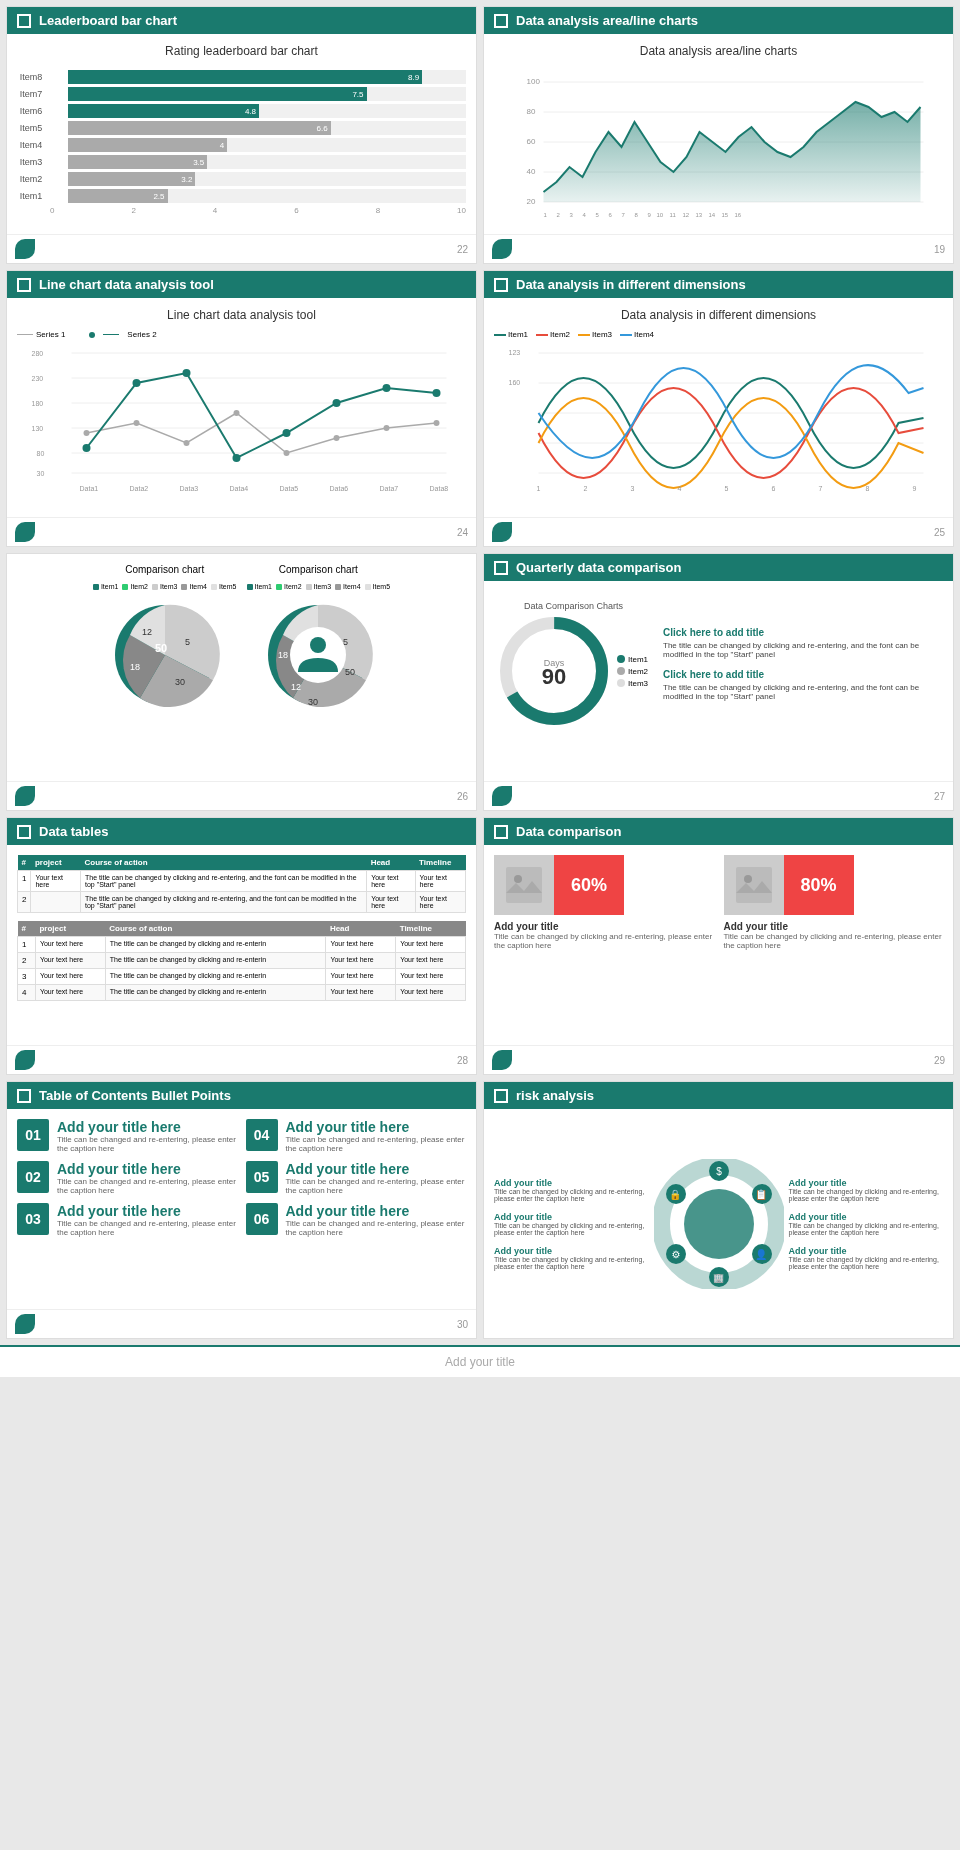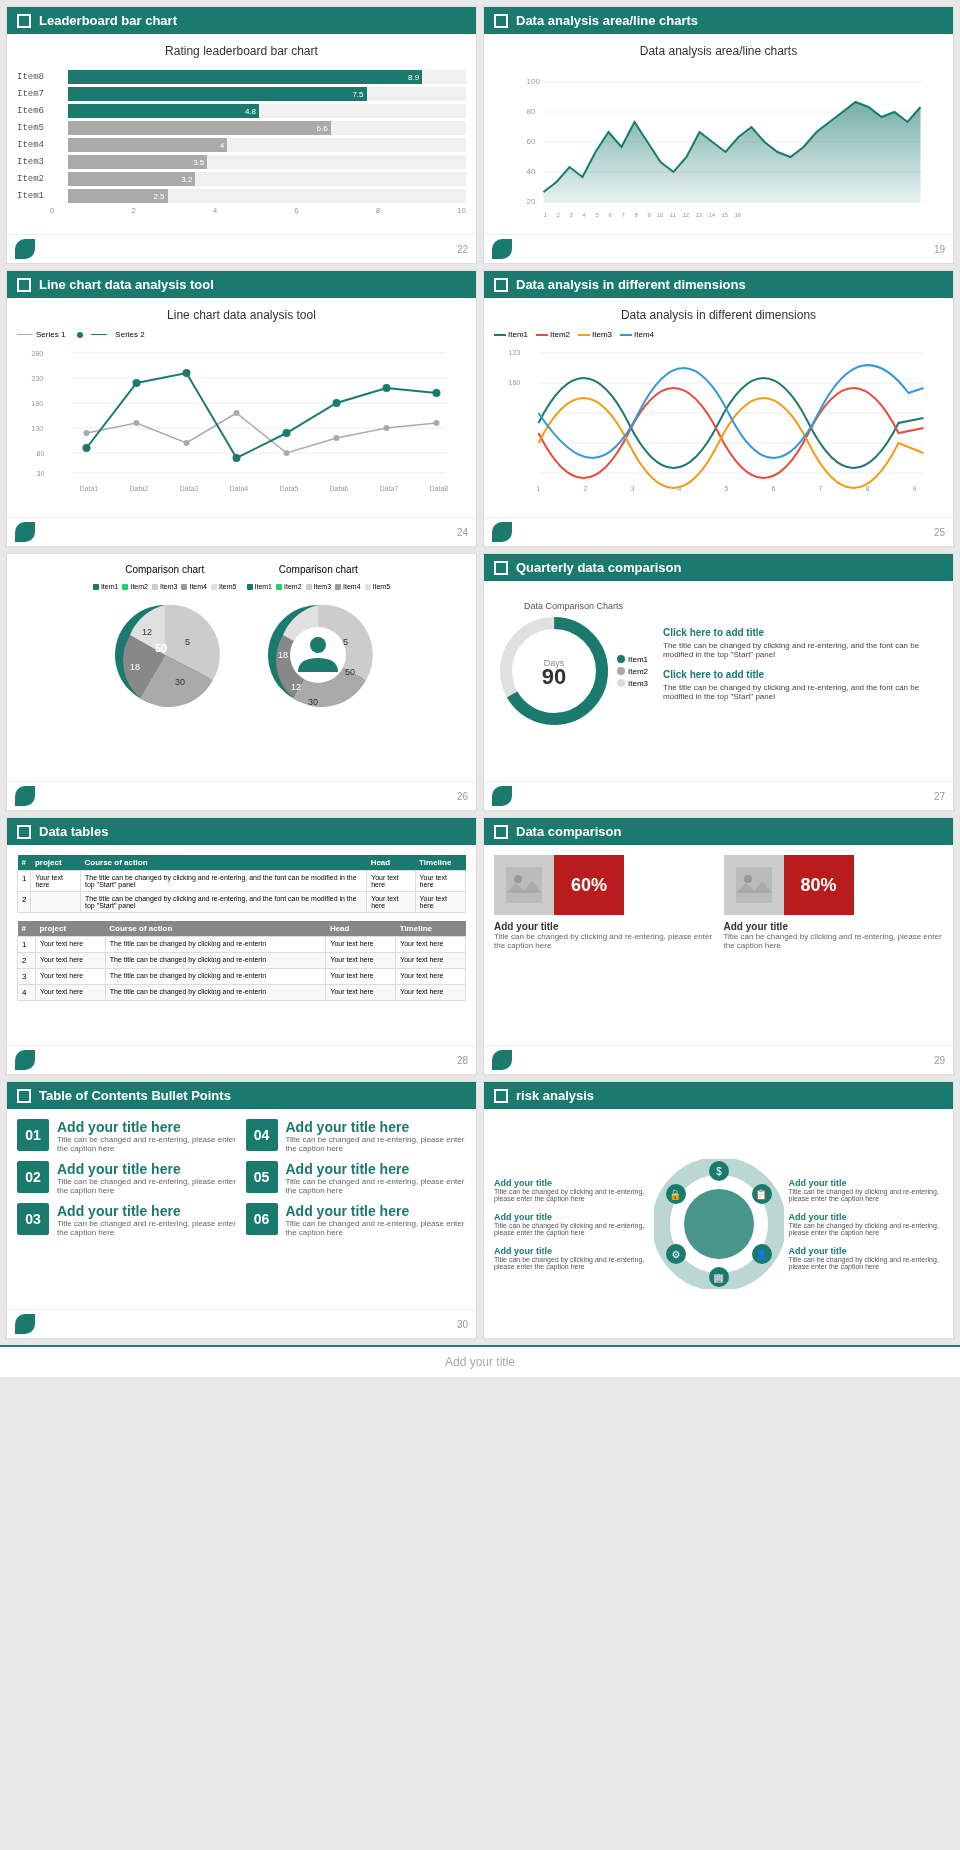--- a/index.html
+++ b/index.html
@@ -53,21 +53,21 @@
       border-radius: 50% 0 50% 0;
       display: inline-block;
     }
 
     .page-num { font-size: 10px; color: #999; }
 
     
     .chart-title { text-align: center; font-size: 12px; color: #333; margin-bottom: 8px; }
     .bar-chart { padding: 4px 0; }
     .bar-row { display: flex; align-items: center; margin-bottom: 3px; font-size: 9px; }
-    .bar-label { width: 28px; text-align: left; margin-right: 23px; color: #555; font-family: Liberation Mono, monospace; }
+    .bar-label { width: 28px; text-align: center; margin-right: 23px; color: #555; }
     .bar-track { flex: 1; background: #f0f0f0; height: 14px; position: relative; }
     .bar-fill { height: 100%; background: #1a7a6e; display: flex; align-items: center; justify-content: flex-end; padding-right: 3px; }
     .bar-fill.gray { background: #aaa; }
     .bar-value { font-size: 8px; color: #fff; }
     .axis-labels { display: flex; justify-content: space-between; font-size: 8px; color: #999; margin-top: 3px; padding-left: 33px; }
 
     
     .area-chart-container { width: 100%; height: 150px; position: relative; margin-top: 14px; }
 
     
@@ -90,21 +90,21 @@
     .toc-item { display: flex; gap: 8px; align-items: flex-start; }
     .toc-num { background: #1a7a6e; color: #fff; font-size: 14px; font-weight: bold; width: 32px; height: 32px; display: flex; align-items: center; justify-content: center; flex-shrink: 0; border-radius: 2px; }
     .toc-text h4 { font-size: 14px; color: #1a7a6e; font-weight: bold; }
     .toc-text p { font-size: 8px; color: #666; }
 
     
     .comparison-grid { display: grid; grid-template-columns: 1fr 1fr; gap: 10px; }
     .comp-card { display: flex; flex-direction: column; }
     .comp-visual { display: flex; gap: 0; margin-bottom: 6px; }
     .comp-img { width: 60px; height: 60px; background: #ccc; display: flex; align-items: center; justify-content: center; }
-    .comp-percent-box { background: #b91c1c; width: 70px; height: 60px; display: flex; align-items: center; justify-content: center; color: #fff; font-size: 18px; font-weight: bold; }
+    .comp-percent-box { background: #ef4444; width: 70px; height: 60px; display: flex; align-items: center; justify-content: center; color: #fff; font-size: 18px; font-weight: bold; }
     .comp-card-title { font-size: 10px; font-weight: bold; color: #333; }
     .comp-card-desc { font-size: 8px; color: #666; }
   </style>
 </head>
 <body>
 
 <div class="grid-2col">
 
   <div class="slide">
     <div class="slide-header">
@@ -255,21 +255,21 @@
       <span class="checkbox-icon"></span>
       <span>Line chart data analysis tool</span>
     </div>
     <div class="slide-body">
       <div class="chart-title">Line chart data analysis tool</div>
       <div style="display:flex;gap:12px;font-size:8px;margin-bottom:4px;">
         <span style="display:flex;align-items:center;gap:3px;">
           <span style="width:16px;height:1px;background:#aaa;display:inline-block;"></span>
           <span>Series 1</span>
         </span>
-        <span style="display:flex;align-items:center;gap:8px;">
+        <span style="display:flex;align-items:center;gap:8px;margin-left:12px;">
           <span style="width:6px;height:6px;border-radius:50%;background:#1a7a6e;display:inline-block;"></span>
           <span style="width:16px;height:1px;background:#1a7a6e;display:inline-block;"></span>
           <span>Series 2</span>
         </span>
       </div>
       <svg width="100%" height="160" viewBox="0 0 420 160">
 
         <line x1="40" y1="10" x2="415" y2="10" stroke="#eee" stroke-width="1"></line>
         <line x1="40" y1="35" x2="415" y2="35" stroke="#eee" stroke-width="1"></line>
         <line x1="40" y1="60" x2="415" y2="60" stroke="#eee" stroke-width="1"></line>

